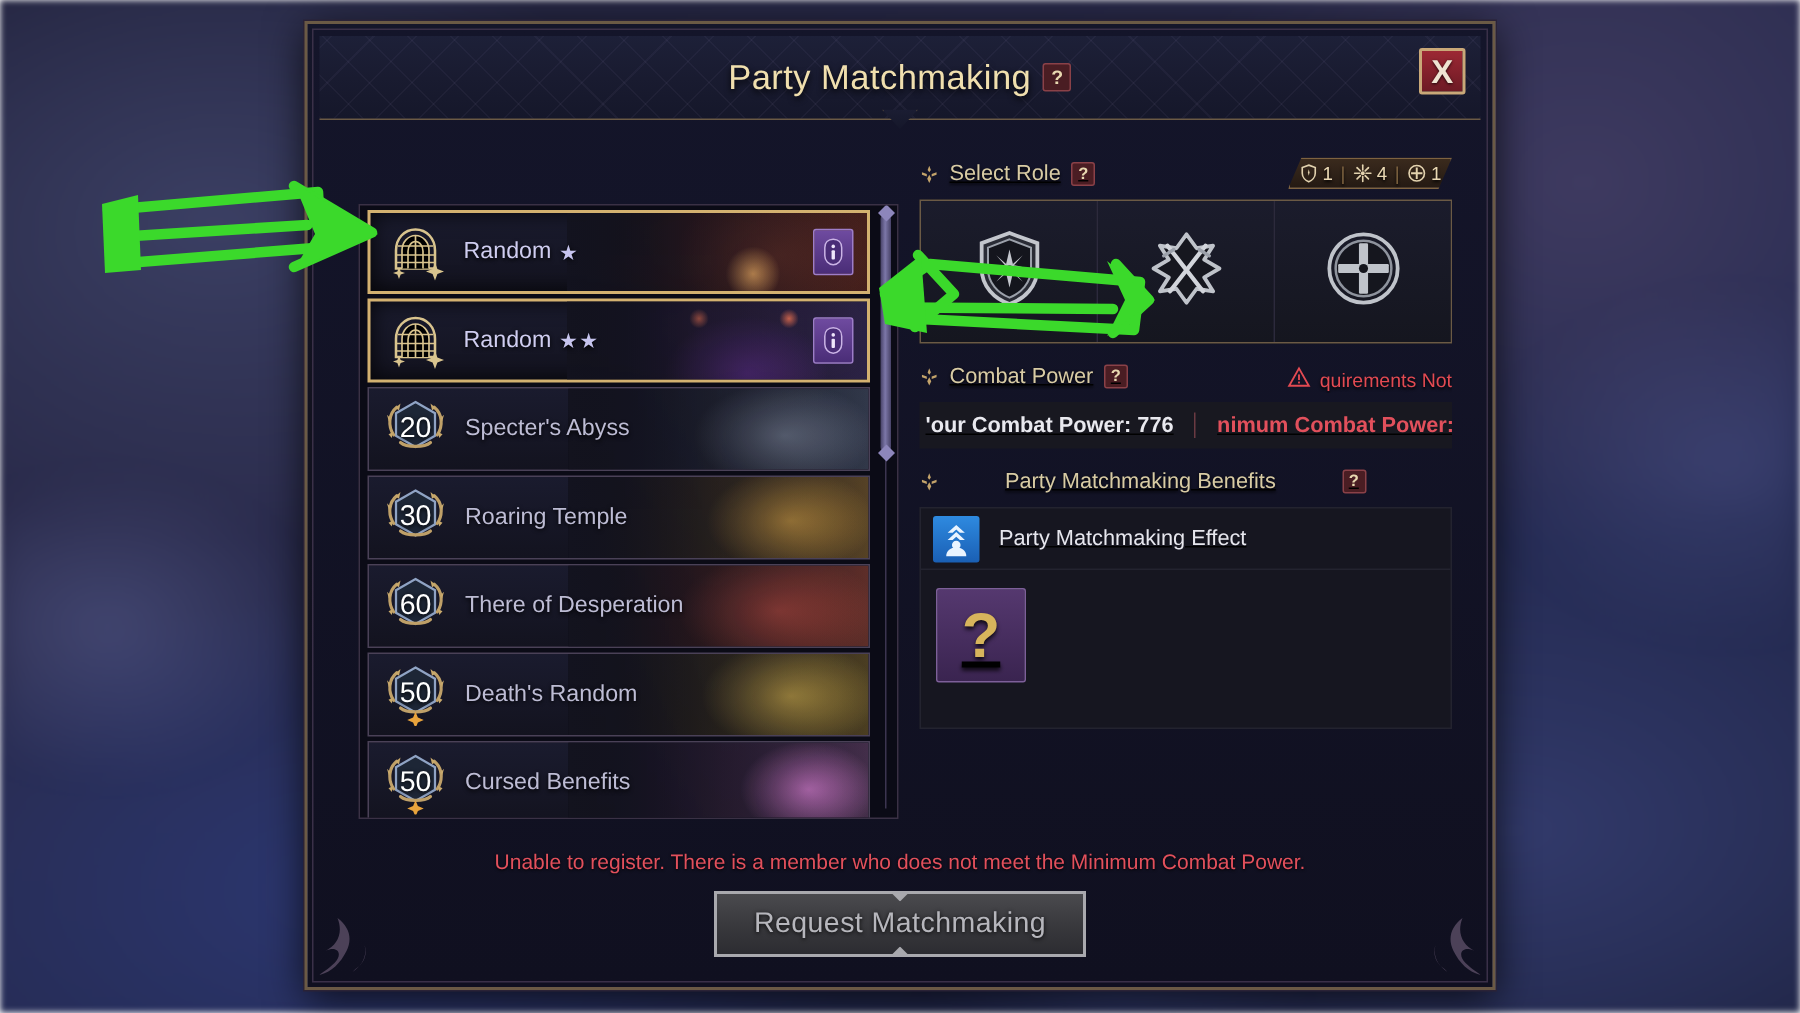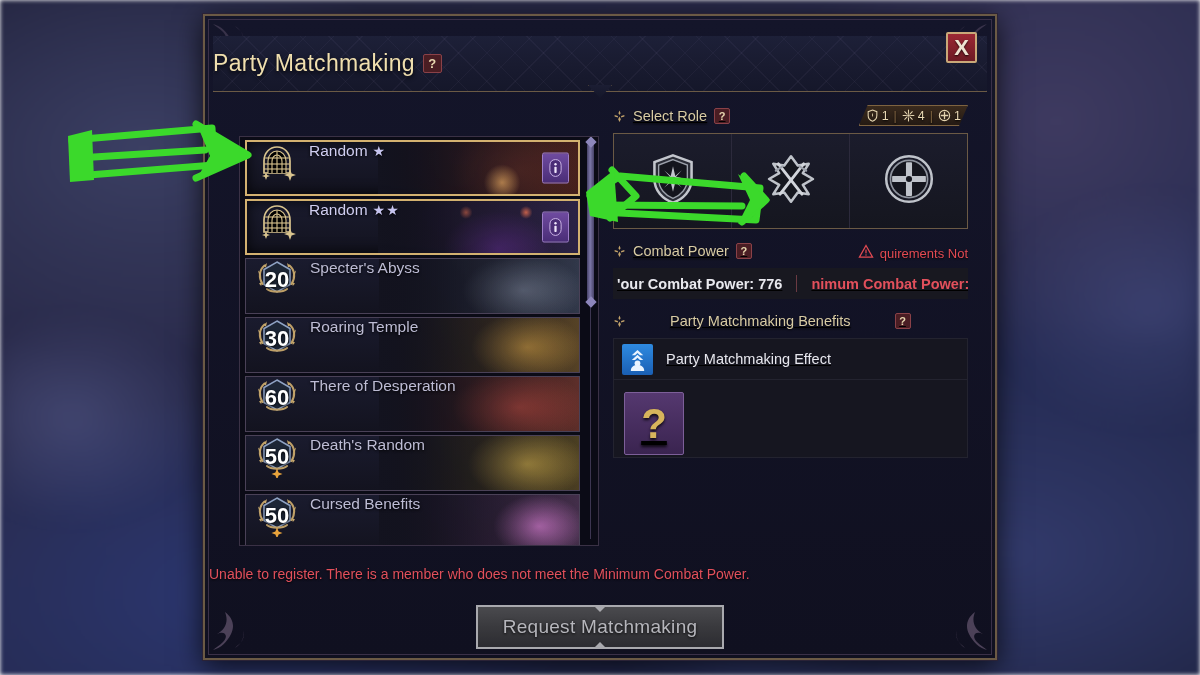--- a/index.html
+++ b/index.html
@@ -49,24 +49,24 @@
   .corner { position:absolute; width:62px; height:52px; pointer-events:none;
             opacity:.55; color:#7d6a86; }
   .corner svg { width:100%; height:100%; display:block; }
   .c-bl { left:2px;  bottom:2px; }
   .c-br { right:2px; bottom:2px; transform:scaleX(-1); }
   .c-tl { left:2px;  top:2px;    transform:scaleY(-1); opacity:.35; }
   .c-tr { right:2px; top:2px;    transform:scale(-1,-1); opacity:.35; }
 
   
   #titlebar {
-    position:absolute; left:4px; right:4px; top:16px; height:56px;
+    position:absolute; left:4px; right:4px; top:4px; height:56px;
     background:linear-gradient(180deg,#1d2038 0%,#191b30 52%,#15172a 100%);
     border-bottom:1px solid #6b5a45;
-    display:flex; align-items:center; justify-content:flex-start;
+    display:flex; align-items:center; justify-content:center;
   }
   #titlebar::before {
     content:""; position:absolute; inset:0;
     background-image:
       repeating-linear-gradient(45deg, rgba(120,110,150,.10) 0 1px, rgba(0,0,0,0) 1px 20px),
       repeating-linear-gradient(-45deg, rgba(120,110,150,.10) 0 1px, rgba(0,0,0,0) 1px 20px);
     opacity:.85;
   }
   #titlebar::after {
     content:""; position:absolute; left:50%; bottom:-7px; width:22px; height:13px;
@@ -118,21 +118,21 @@
     position:absolute; left:30px; top:54px; width:360px; height:410px;
     border:1px solid #3a3145;
     background:#0b0b16;
     overflow:hidden;
   }
   #list-scrollport { position:absolute; inset:0 14px 0 0; overflow:hidden; }
   .row {
     position:relative; height:56px; margin:3px 4px 3px 5px;
     border:1px solid #4a4157;
     background:linear-gradient(180deg,#1a1b2e 0%,#13131f 100%);
-    display:flex; align-items:flex-start; overflow:hidden;
+    display:flex; align-items:center; overflow:hidden;
     cursor:pointer;
   }
   .row.selected {
     border:2px solid #d3b170;
     box-shadow:inset 0 0 14px rgba(0,0,0,.8);
   }
   .row-art {
     position:absolute; right:0; top:0; bottom:0; width:200px;
     opacity:.95;
   }
@@ -166,21 +166,21 @@
   }
 
   .badge-portal { position:relative; z-index:2; margin-left:10px; width:40px; height:40px;
                   color:#d9c48e; flex:none; }
   .badge-portal svg { width:100%; height:100%; display:block; }
 
   .badge-lvl { position:relative; z-index:2; margin-left:10px; width:42px; height:42px; flex:none; }
   .badge-lvl svg { position:absolute; inset:0; width:100%; height:100%; }
   .badge-lvl .num {
     position:absolute; inset:0; display:flex; align-items:center; justify-content:center;
-    font-size:22px; font-weight:bold; color:#fff;
+    font-size:19px; font-weight:normal; color:#fff;
     text-shadow:0 1px 3px rgba(0,0,0,.95); padding-bottom:1px;
   }
 
   .row-label {
     position:relative; z-index:2; margin-left:12px;
     font-size:15.5px; color:#bdbcd4;
     text-shadow:0 1px 3px rgba(0,0,0,.95);
     display:flex; align-items:center; gap:5px; white-space:nowrap;
   }
   .row.selected .row-label { color:#cfcdf0; }
@@ -258,21 +258,21 @@
     display:flex; align-items:center; overflow:hidden;
     position:relative;
   }
   #cp-inner { display:flex; align-items:center; white-space:nowrap; margin-left:-10px; }
   .cp-you  { font-size:14.5px; color:#e9e9ef; font-weight:bold; padding:0 14px; }
   .cp-div  { width:1px; height:17px; background:#6a3a42; }
   .cp-min  { font-size:14.5px; color:#e2505c; font-weight:bold; padding:0 14px; }
 
   .ben-head { margin-top:14px;gap:44px; }
   #benefits {
-    margin-top:6px; height:120px; background:#161620;
+    margin-top:6px; height:148px; background:#161620;
     border:1px solid #23232f;
   }
   .ben-row {
     height:41px; display:flex; align-items:center; gap:13px;
     padding-left:8px; border-bottom:1px solid #23232f;
   }
   .ben-icon {
     width:31px; height:31px; flex:none; border-radius:2px;
     background:linear-gradient(180deg,#2e8ae0,#1a5fb4);
     display:flex; align-items:center; justify-content:center;
@@ -288,24 +288,24 @@
     cursor:pointer;
   }
   .ben-slot span {
     font-size:42px; font-weight:bold; color:#d7b45c; line-height:1;
     text-shadow:0 2px 3px rgba(0,0,0,.8);
   }
 
   
   #error-msg {
     position:absolute; left:0; right:0; top:484px;
-    text-align:left; font-size:14px; color:#e2505c;
+    text-align:center; font-size:14px; color:#e2505c;
     text-shadow:0 1px 2px rgba(0,0,0,.9);
   }
-  #submit-wrap { position:absolute; left:0; right:0; top:523px; display:flex; justify-content:center; }
+  #submit-wrap { position:absolute; left:0; right:0; top:512px; display:flex; justify-content:center; }
   #submit-btn {
     position:relative; width:248px; height:44px;
     background:linear-gradient(180deg,#4a4a4e 0%,#3a3a3e 48%,#2c2c31 100%);
     border:2px solid #a9a9ae;
     color:#b6b6bc; font-size:19px; letter-spacing:.3px;
     display:flex; align-items:center; justify-content:center;
     cursor:pointer; text-shadow:0 1px 3px rgba(0,0,0,.9);
   }
   #submit-btn::before, #submit-btn::after {
     content:""; position:absolute; left:50%; width:12px; height:6px;

